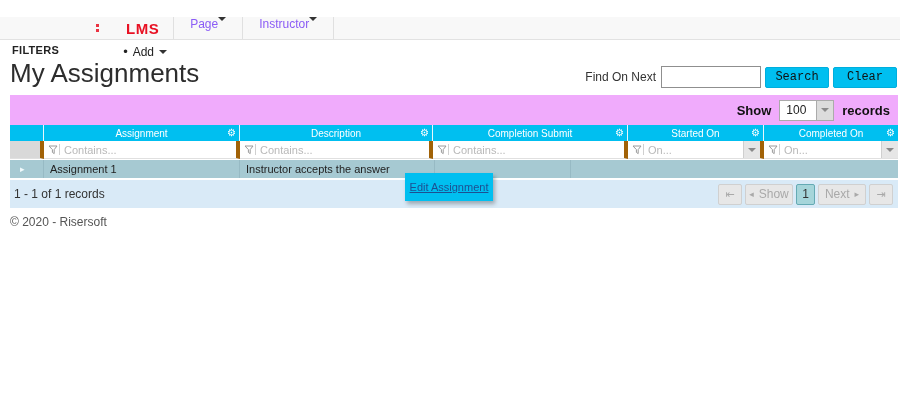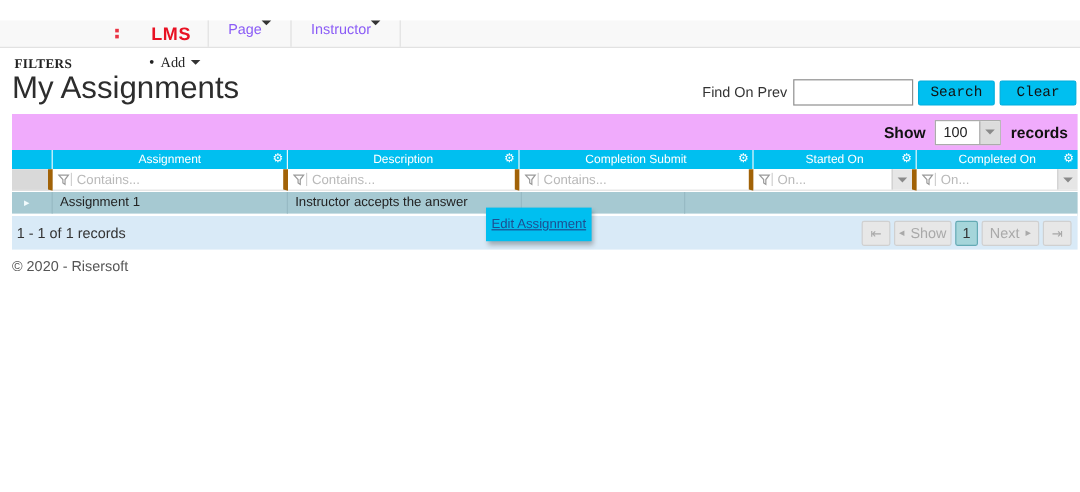--- a/index.html
+++ b/index.html
@@ -7,21 +7,21 @@
 
   
   .navbar { position:absolute; top:17px; left:0; width:900px; height:23px; background:#f8f8f8; border-bottom:1px solid #e2e2e2; display:flex; align-items:stretch; }
   .broken-logo { position:absolute; left:96px; top:7px; width:3px; height:3px; background:#e81123; box-shadow:0 5px 0 #e81123; opacity:.85; }
   .brand { display:flex; align-items:center; padding:0 14px; margin-left:112px; color:#e81123; font-weight:bold; font-size:15px; letter-spacing:.5px; cursor:pointer; }
   .nav-item { display:flex; align-items:flex-start; gap:0; padding:0 16px; font-size:12px; color:#8b5cf6; border-left:1px solid #e0e0e0; cursor:pointer; }
   .nav-item:last-child { border-right:1px solid #e0e0e0; }
   .caret { width:0; height:0; border-left:4px solid transparent; border-right:4px solid transparent; border-top:4px solid #333; display:inline-block; }
 
   
-  .filters-bar { position:absolute; top:44px; left:12px; display:flex; align-items:flex-end; font-size:12px; color:#222;font-family:Liberation Serif, serif; }
+  .filters-bar { position:absolute; top:44px; left:12px; display:flex; align-items:flex-start; font-size:12px; color:#222; }
   .filters-title { font-weight:bold; font-size:11px; letter-spacing:.3px; }
   .add-item { display:flex; align-items:center; gap:5px; margin-left:64px; cursor:pointer; }
   .bullet { font-size:13px; }
 
   
   .page-title { position:absolute; top:58px; left:10px; font-size:26px; font-weight:400; color:#2d2d2d; }
   .find-group { position:absolute; top:66px; right:3px; display:flex; align-items:center; }
   .find-label { font-size:12px; color:#333; margin-right:5px; }
   .find-input { width:100px; height:22px; border:1px solid #8f8f8f; background:#fff; font-size:12px; padding:0 4px; outline:none; }
   .btn-cyan { height:21px; width:64px; margin-left:4px; background:#00bff0; border:1px solid #00aedd; border-radius:2px; font-size:12px; color:#111; font-family:Liberation Mono, monospace; cursor:pointer; }
@@ -93,21 +93,21 @@
   <span class="add-item">
     <span class="bullet">•</span>
     <span>Add</span>
     <span class="caret"></span>
   </span>
 </div>
 
 <div class="page-title">My Assignments</div>
 
 <div class="find-group">
-  <span class="find-label">Find On Prev</span>
+  <span class="find-label">Find On Next</span>
   <input class="find-input" value="" style="">
   <button class="btn-cyan">Search</button>
   <button class="btn-cyan">Clear</button>
 </div>
 
 <div class="band">
   <span class="show-label">Show</span>
   <span class="page-size">
     <span class="page-size-value">100</span>
     <span class="dd-btn">

